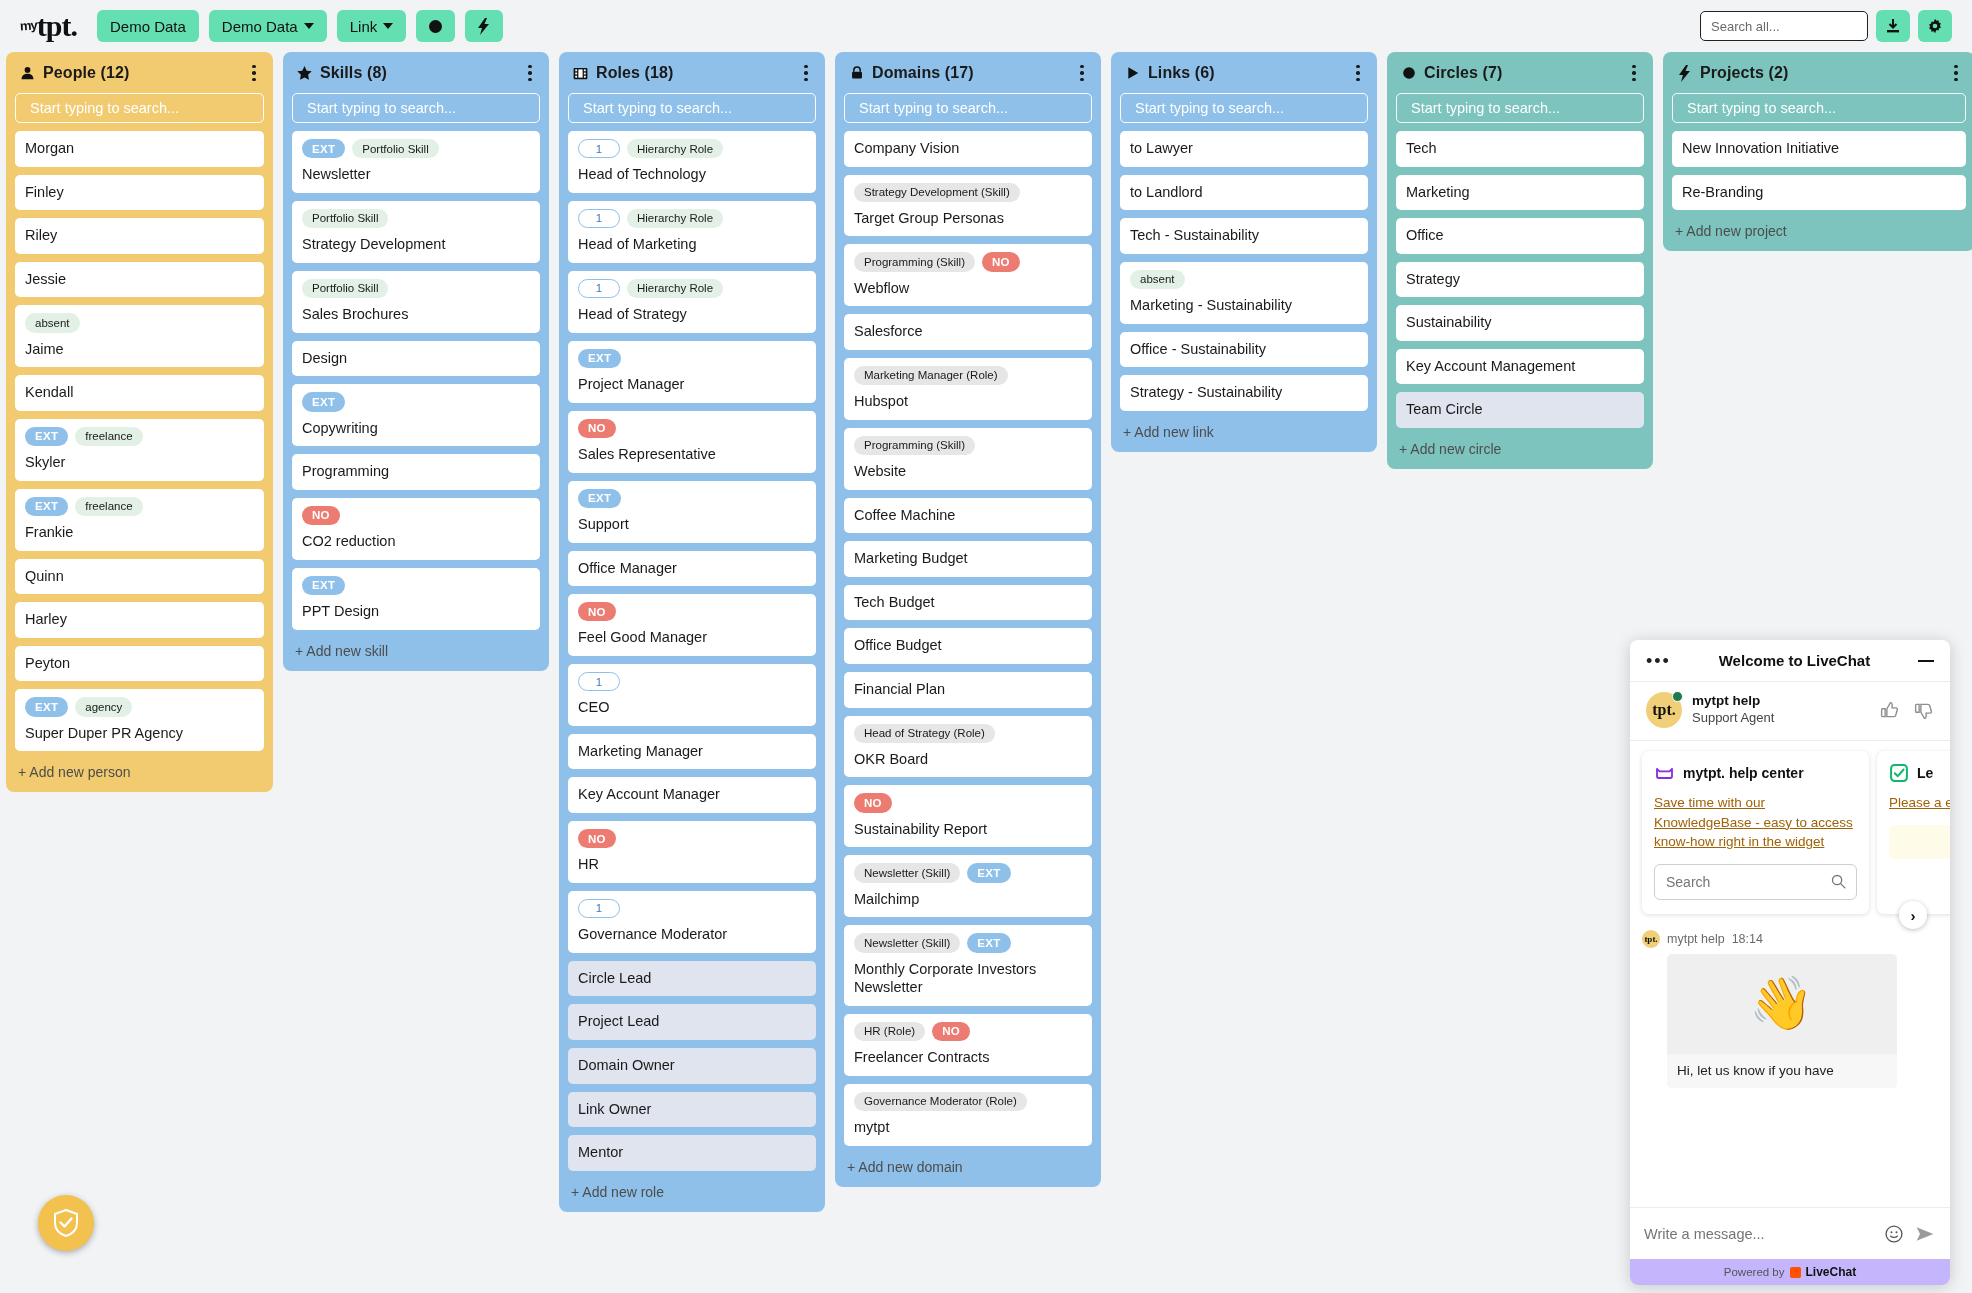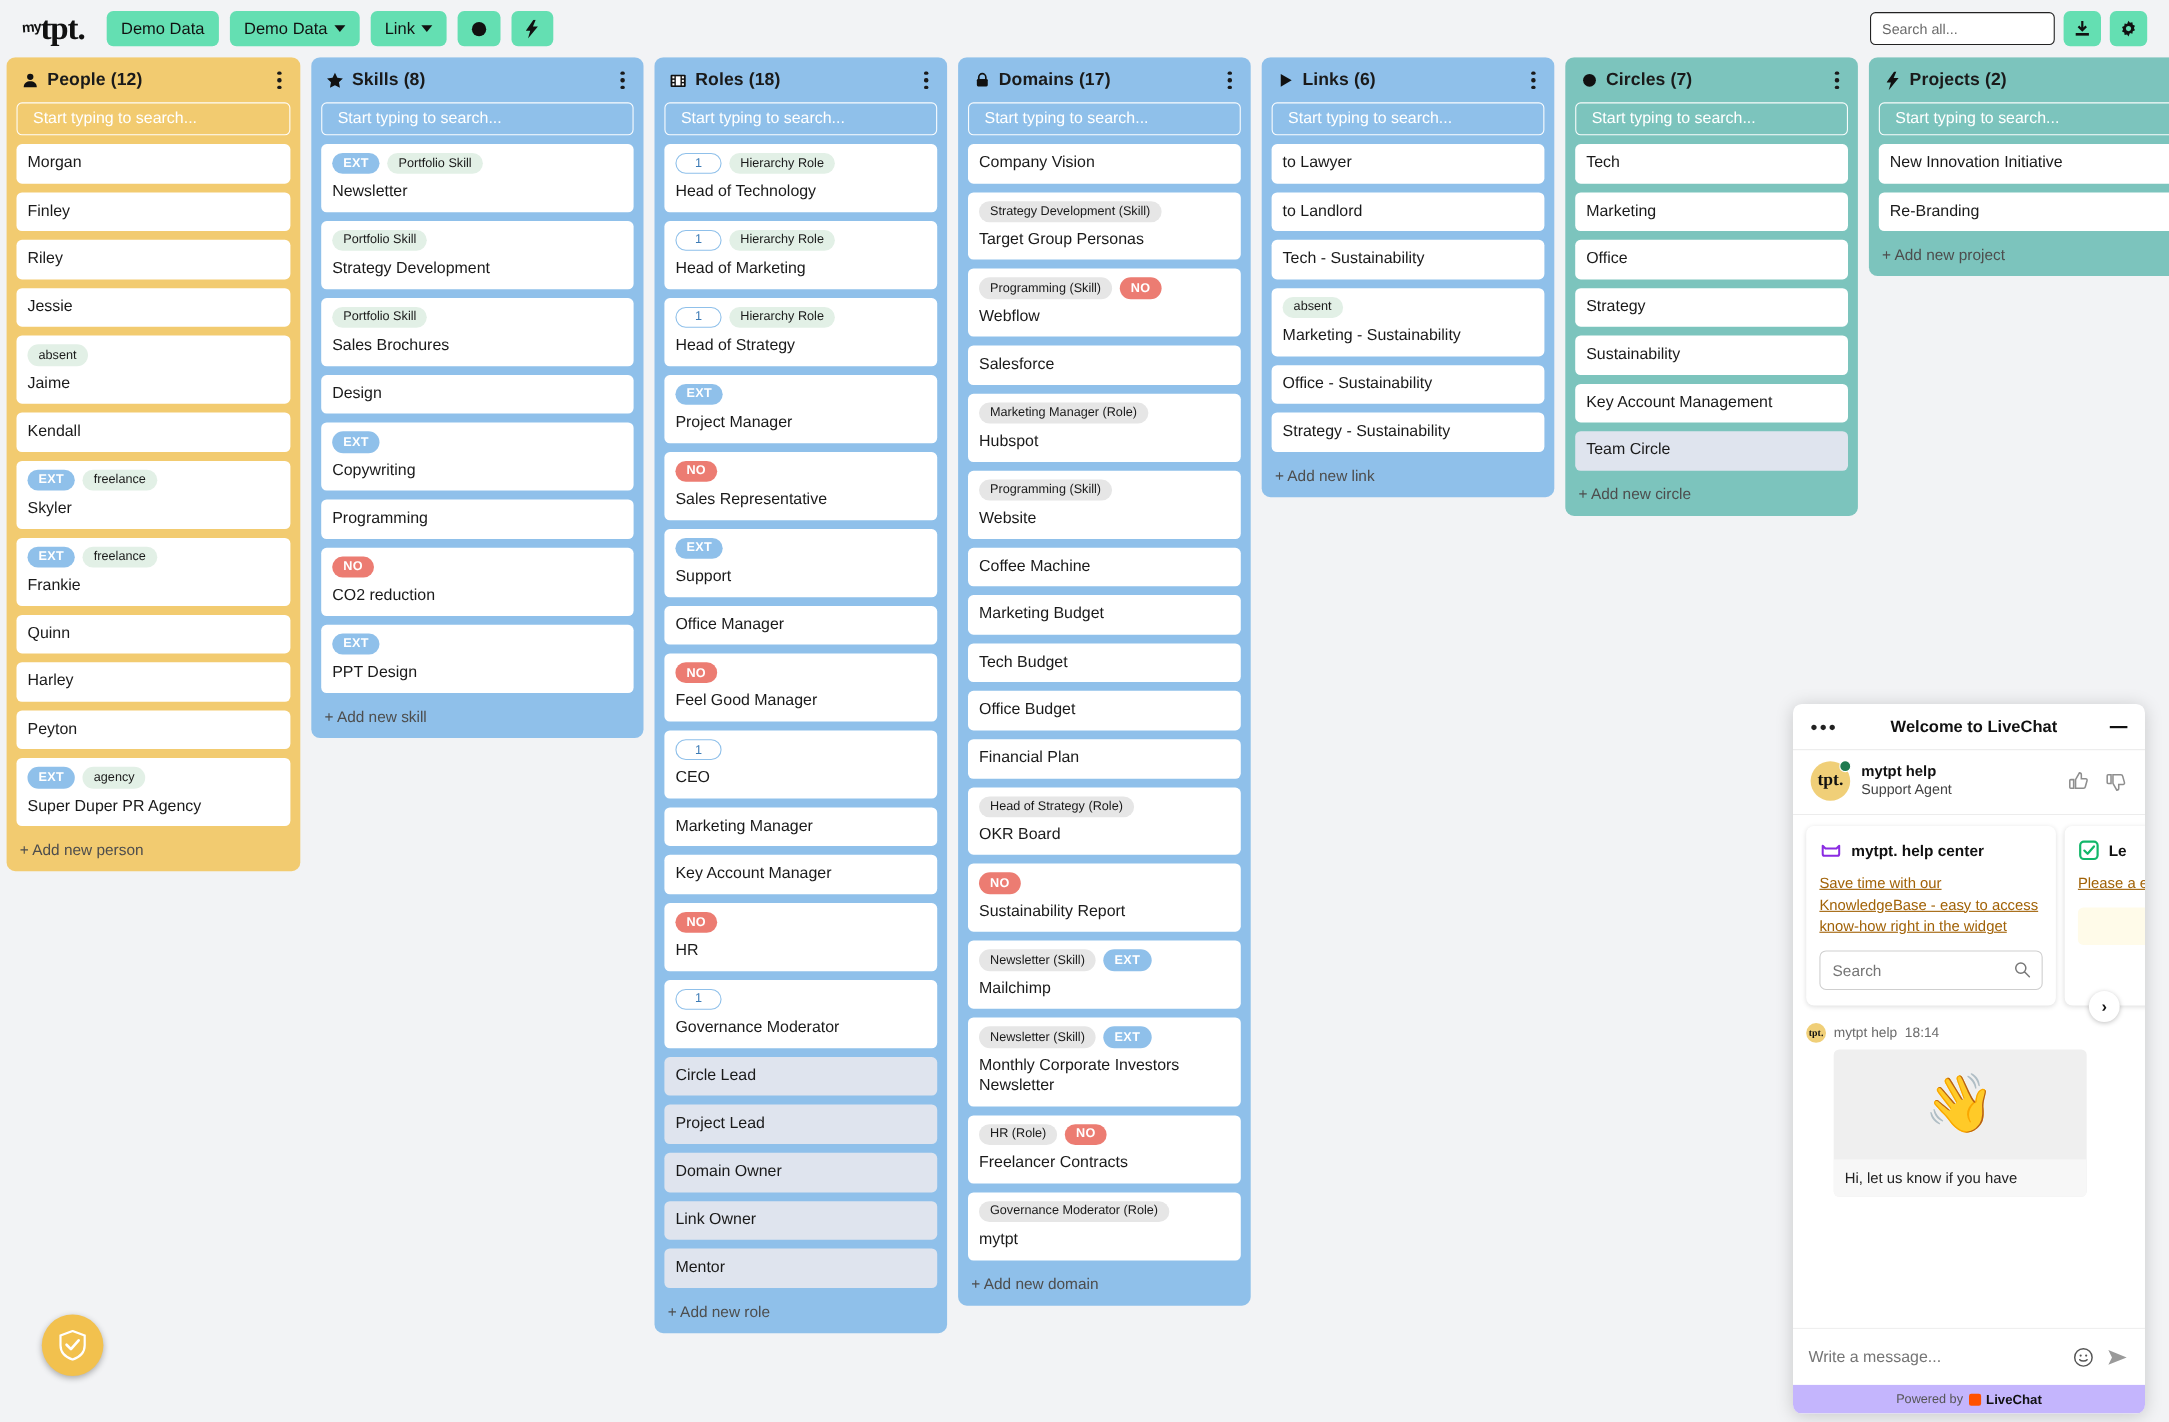--- a/index.html
+++ b/index.html
@@ -82,21 +82,21 @@
     align-items: flex-start;
     gap: 10px;
     padding: 0 6px;
   }
   .column {
     border-radius: 8px;
     padding: 8px 9px 10px 9px;
     flex: 0 0 auto;
   }
   .col-people   { background: #f2cb70; width: 267px; }
-  .col-skills   { background: #8fc0ea; width: 302px; }
+  .col-skills   { background: #8fc0ea; width: 266px; }
   .col-roles    { background: #8fc0ea; width: 266px; }
   .col-domains  { background: #8fc0ea; width: 266px; }
   .col-links    { background: #8fc0ea; width: 266px; }
   .col-circles  { background: #7cc4bd; width: 266px; }
   .col-projects { background: #7cc4bd; width: 312px; }
 
   .col-head {
     display: flex; align-items: center;
     height: 26px;
     padding: 0 3px 0 4px;

